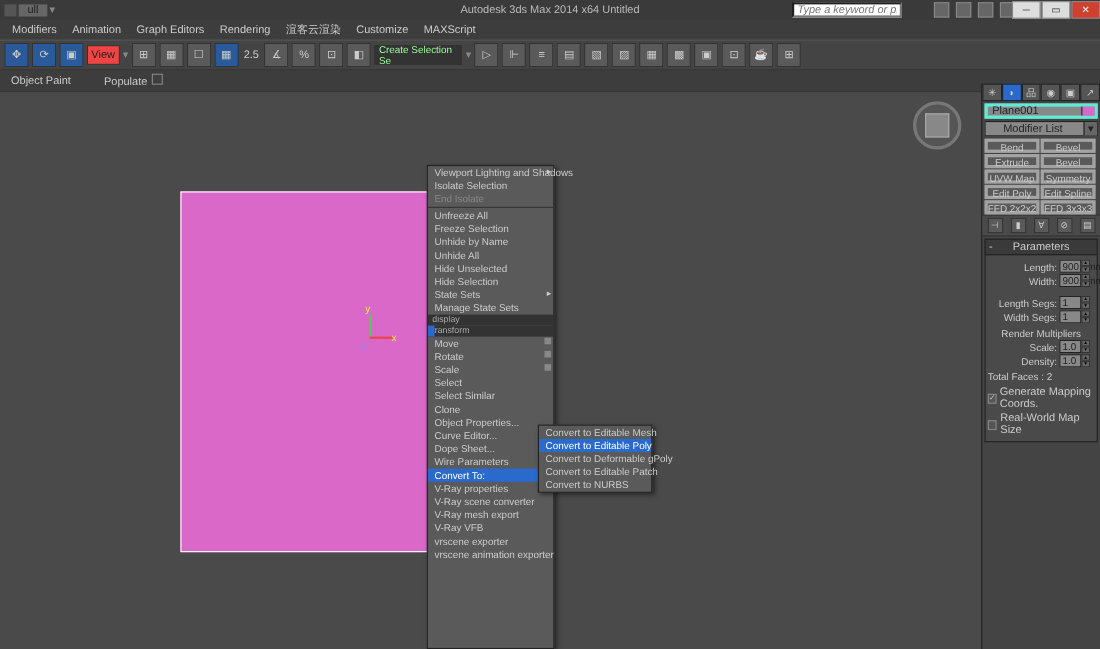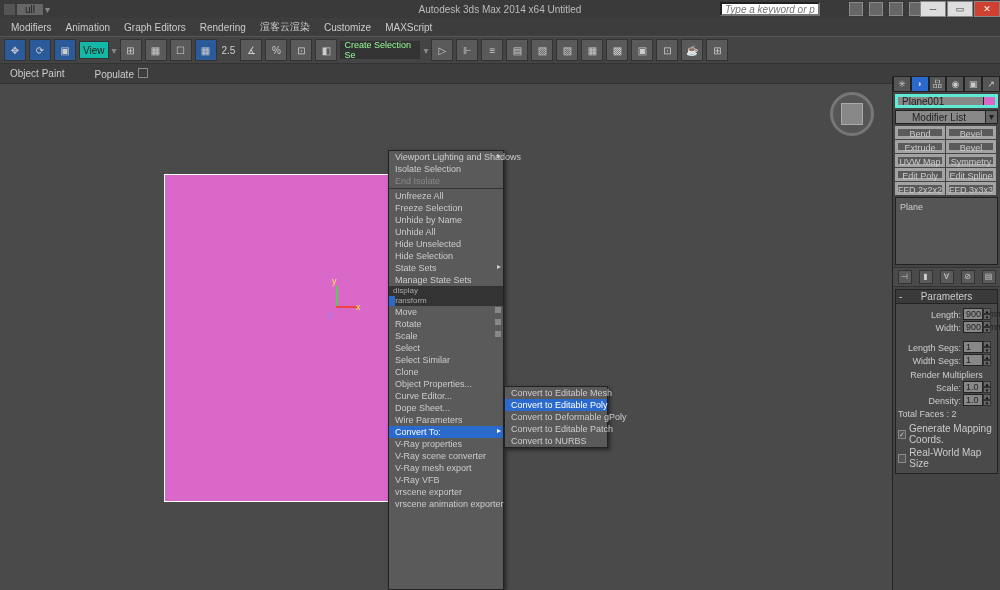--- a/index.html
+++ b/index.html
@@ -17,21 +17,21 @@
 .titlebar .micons { position:absolute; right:75px; display:flex; gap:2px; }
 
 
 .menubar { height:18px; background:#3d3d3d; display:flex; align-items:center; color:#ccc; padding-left:4px; }
 .menubar span { padding:0 7px; }
 
 
 .toolbar { height:28px; background:#444; border-top:1px solid #555; border-bottom:1px solid #333; display:flex; align-items:center; padding:0 4px; gap:3px; }
 .tbtn { width:22px; height:22px; background:#5a5a5a; border:1px solid #333; display:flex; align-items:center; justify-content:center; color:#ccc; font-size:10px; }
 .tbtn.blue { background:#2a5a9a; }
-.tsel { height:18px; background:#14b8a6; border:1px solid #333; color:#222; padding:0 3px; display:flex; align-items:center; }
+.tsel { height:18px; background:#ef4444; border:1px solid #333; color:#222; padding:0 3px; display:flex; align-items:center; }
 .tlbl { color:#ccc; padding:0 2px; }
 
 
 .toolbar2 { height:20px; background:#3d3d3d; border-bottom:1px solid #333; display:flex; align-items:center; padding-left:10px; gap:30px; color:#ccc; }
 .toolbar2 .chk { width:10px; height:10px; border:1px solid #888; margin-left:4px; display:inline-block; }
 
 
 .main { position:absolute; top:84px; left:0; right:0; bottom:0; background:#4a4a4a; }
 .viewport { position:absolute; top:0; left:0; right:108px; bottom:0; background:#4a4a4a; }
 .plane { position:absolute; left:164px; top:90px; width:328px; height:328px; background:#d968c8; border:1px solid #fff; }
@@ -40,21 +40,21 @@
 .gizmo .xaxis { position:absolute; left:8px; top:0; width:22px; height:2px; background:#e44; }
 .gizmo .yl { position:absolute; left:4px; top:-30px; color:#ee4; font-size:9px; }
 .gizmo .xl { position:absolute; left:28px; top:-4px; color:#ee4; font-size:9px; }
 .gizmo .z { position:absolute; left:0px; top:4px; color:#88f; font-size:9px; }
 .viewcube { position:absolute; right:18px; top:8px; width:44px; height:44px; border:3px solid #777; border-radius:50%; background:#555; display:flex; align-items:center; justify-content:center; }
 .viewcube .cube { width:22px; height:22px; background:#888; border:1px solid #aaa; }
 
 
 .ctxmenu { position:absolute; background:#5a5a5a; border:1px solid #222; color:#ccc; box-shadow:2px 2px 4px rgba(0,0,0,.5); }
 .ctxmenu.main { left:388px; top:66px; width:116px; }
-.ctxmenu.sub { left:504px; top:302px; width:104px; }
+.ctxmenu.sub { left:489px; top:302px; width:104px; }
 .ctxmenu .mi { padding:1px 6px; line-height:10px; white-space:nowrap; font-size:9px; position:relative; }
 .ctxmenu .mi.hdr { background:#333; color:#aaa; text-align:left; font-size:8px; padding:0 4px; }
 .ctxmenu .mi.sep { height:1px; background:#333; padding:0; margin:1px 0; }
 .ctxmenu .mi.dis { color:#888; }
 .ctxmenu .mi.hl { background:#2a6acc; color:#fff; }
 .ctxmenu .mi .arr { position:absolute; right:2px; top:0; font-size:8px; }
 .ctxmenu .mi .sq { position:absolute; right:2px; top:1px; width:6px; height:6px; background:#888; }
 .ctxmenu .mi .bluestrip { position:absolute; left:0; top:0; bottom:0; width:6px; background:#2a6acc; }
 
 
@@ -231,23 +231,20 @@
         <div class="mb">Bevel</div>
         <div class="mb">Extrude</div>
         <div class="mb">Bevel Profile</div>
         <div class="mb">UVW Map</div>
         <div class="mb">Symmetry</div>
         <div class="mb">Edit Poly</div>
         <div class="mb">Edit Spline</div>
         <div class="mb">FFD 2x2x2</div>
         <div class="mb">FFD 3x3x3</div>
       </div>
-    <div class="stack">
-      <div class="sitem">Plane</div>
-    </div>
     <div class="stackicons">
       <span class="si">⊣</span>
       <span class="si">▮</span>
       <span class="si">∀</span>
       <span class="si">⊘</span>
       <span class="si">▤</span>
     </div>
     <div class="rollout">
       <div class="rollhdr"><span class="pm">-</span><span>Parameters</span></div>
       <div class="rollbody">

